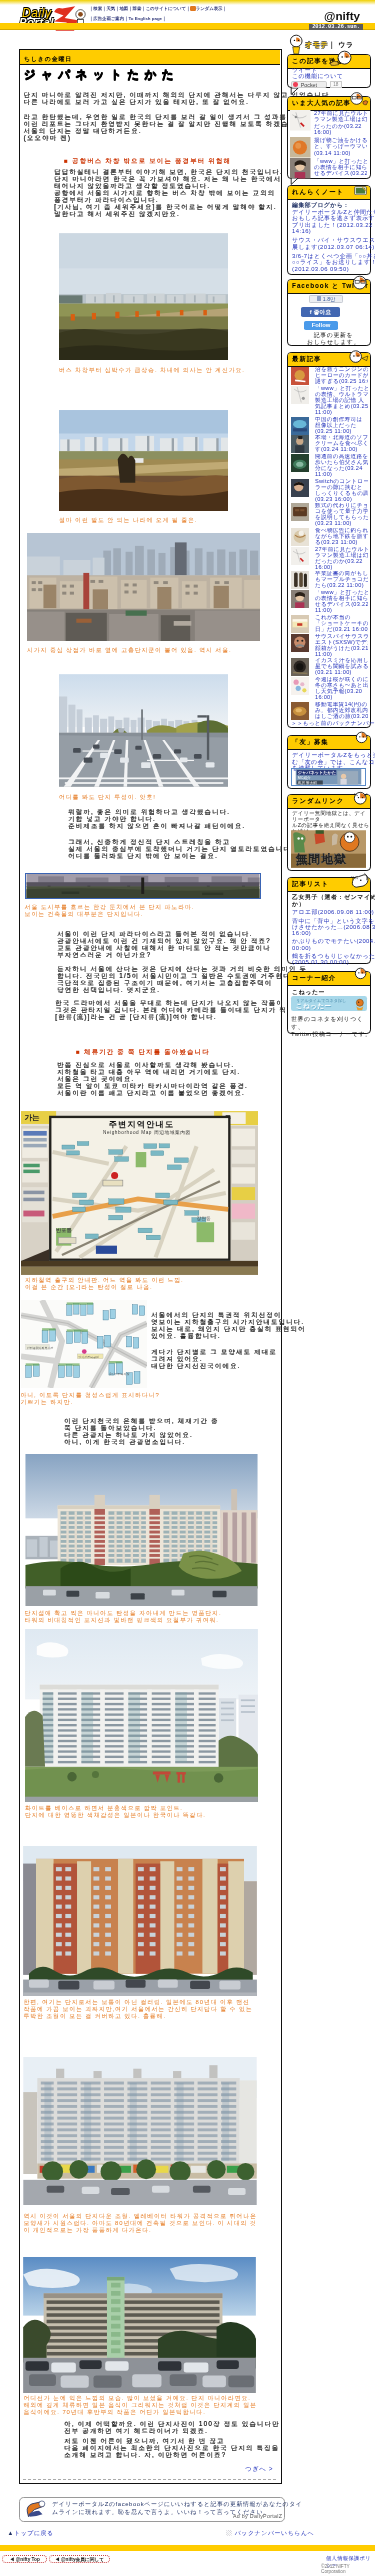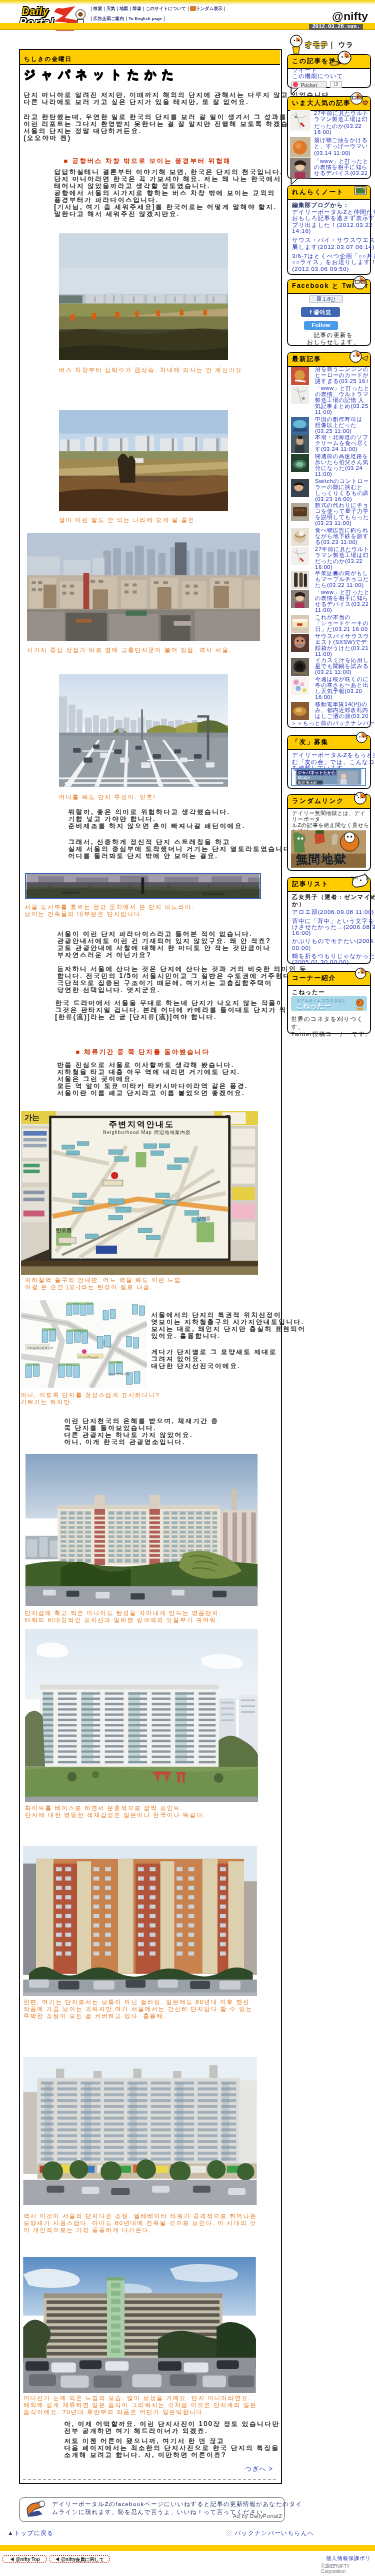--- a/index.html
+++ b/index.html
@@ -16,39 +16,39 @@
 .slink{font-size:5.9px;line-height:6.4px;letter-spacing:0.4px;color:#2332bb;white-space:nowrap}
 .sthumb{position:absolute;left:0;top:0.6px;width:20.5px;height:20.5px}
 .sitxt{font-size:5.6px;line-height:5.9px;letter-spacing:0.3px;color:#2332bb;white-space:nowrap;width:53px;overflow:hidden}
 </style>
 </head>
 <body>
 <div id="page">
 
 <div class="abs" style="left:0;top:0;width:375px;height:4.7px;background:linear-gradient(#f0d000,#fff)"></div>
 
-<div class="abs" style="left:22px;top:5.9px;font-size:10px;font-weight:bold;font-style:italic;color:#ffcc00;letter-spacing:0.6px;text-shadow:-0.6px -0.6px 0 #000,0.6px -0.6px 0 #000,-0.6px 0.6px 0 #000,0.6px 0.6px 0 #000,1.2px 1.2px 0 #000">Daily</div>
+<div class="abs" style="left:22px;top:5.9px;font-size:12px;font-weight:normal;font-style:italic;color:#ffcc00;letter-spacing:0.6px;text-shadow:-0.6px -0.6px 0 #000,0.6px -0.6px 0 #000,-0.6px 0.6px 0 #000,0.6px 0.6px 0 #000,1.2px 1.2px 0 #000">Daily</div>
 
 <div class="abs" style="left:19.3px;top:16.4px;font-size:11px;font-weight:bold;font-style:italic;color:#fffef0;letter-spacing:0.6px;text-shadow:-0.6px -0.6px 0 #000,0.6px -0.6px 0 #000,-0.6px 0.6px 0 #000,0.6px 0.6px 0 #000,1.2px 1.2px 0 #000">Portal</div>
 
 <svg class="abs" style="left:53px;top:4.7px" width="24.6" height="27" viewBox="0 0 42 46">
 <path d="M2 12 Q6 2 16 6 L38 2 L20 22 L42 26 L36 44 L4 44 Q14 34 24 30 L2 28 Q12 22 18 18 Z" fill="#e03020"></path>
 </svg>
 
 <svg class="abs" style="left:74px;top:9.4px" width="13" height="19" viewBox="0 0 22 32">
 <circle cx="11" cy="9" r="8" fill="#fff" stroke="#000"></circle>
 <circle cx="11" cy="9" r="4" fill="#8a4a1a"></circle>
 <rect x="6" y="18" width="10" height="12" fill="#fff" stroke="#000"></rect>
 </svg>
 
 <div class="abs" style="left:89px;top:6.4px;font-size:4.4px;font-weight:bold;color:#333a7a;letter-spacing:0">｜検索｜天気｜地図｜辞書｜このサイトについて｜<span style="display:inline-block;width:5.3px;height:4.7px;background:#e07820;border-radius:1.2px;vertical-align:-0.6px"></span>ランダム表示｜</div>
 
 <div class="abs" style="left:89px;top:16px;font-size:4.4px;font-weight:bold;color:#333a7a">｜広告企画ご案内｜To English page｜</div>
 
-<div class="abs" style="left:332px;top:9.4px;font-size:11.7px;font-weight:bold;color:#111">@nifty</div>
+<div class="abs" style="left:324px;top:9.4px;font-size:11.7px;font-weight:bold;color:#111">@nifty</div>
 
 <div class="abs" style="left:0;top:23.4px;width:375px;height:5.9px;background:#ffcc00"></div>
 <div class="abs" style="left:0;top:29px;width:375px;height:1.2px;background:#d4a800"></div>
 
 <div class="abs" style="left:309px;top:24px;width:54px;height:6.4px;background:#5a5a5a;color:#fff;font-size:5.3px;font-weight:bold;font-family:'Liberation Mono',monospace;text-align:center;line-height:6.4px">2012.03.26.sun.</div>
 
 <div class="abs" style="left:19px;top:49px;width:263px;height:2435px;border:1.2px solid #111;background:#fff"></div>
 
 <div class="abs" style="left:20px;top:50px;width:260px;height:15.2px;background:#ffcc00;border-bottom:1.2px solid #111"></div>
 <div class="abs" style="left:24px;top:55px;font-size:5.9px;font-weight:bold;letter-spacing:0.9px">ちしきの金曜日</div>

